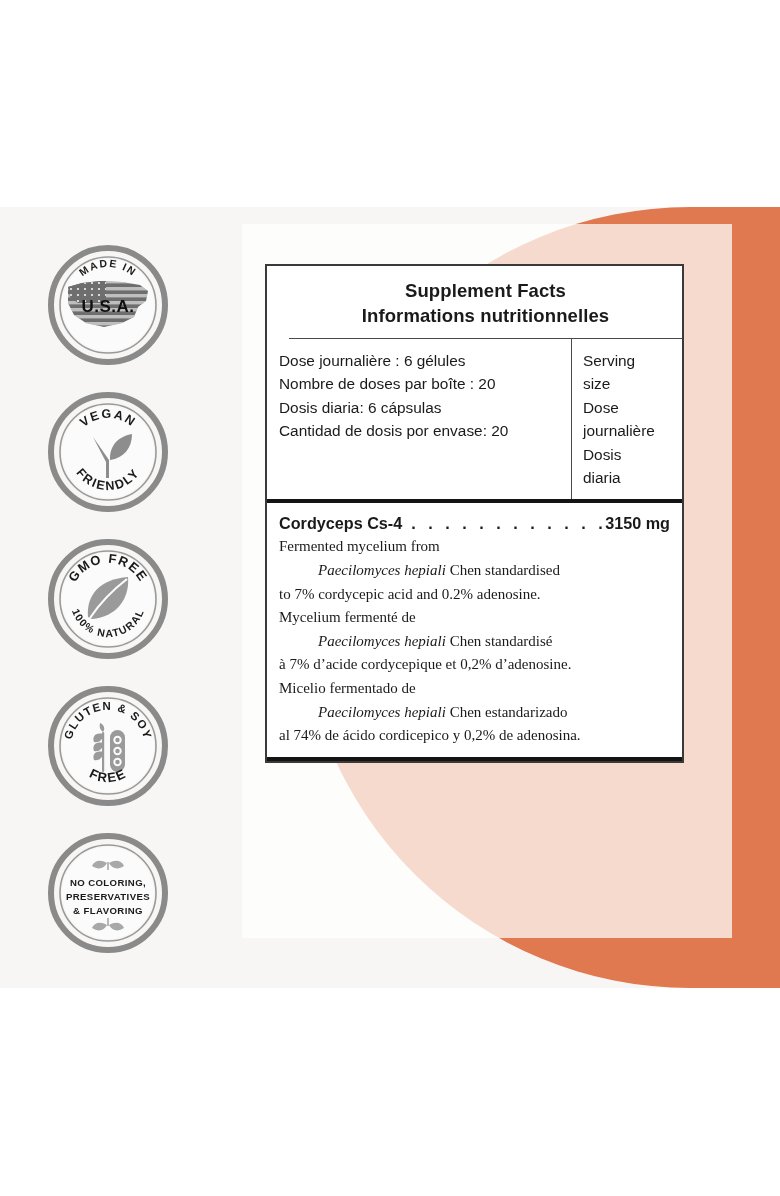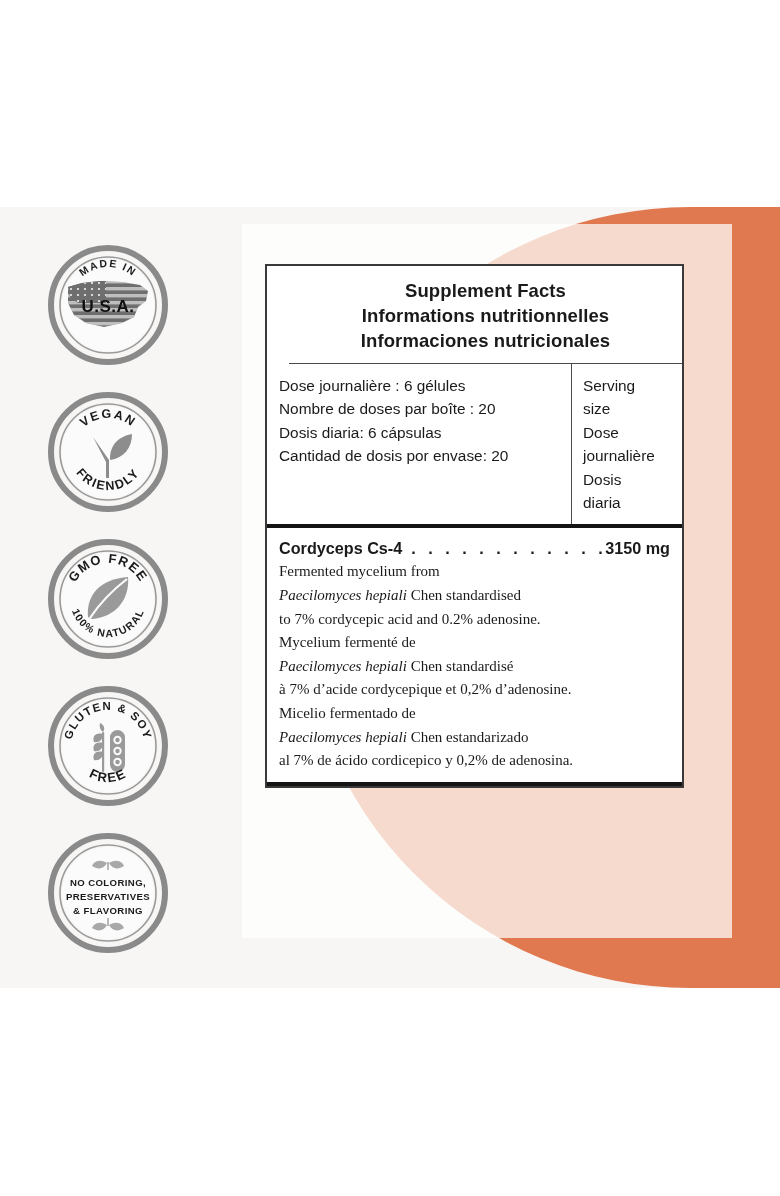--- a/index.html
+++ b/index.html
@@ -124,21 +124,21 @@
     font-weight: bold;
     font-size: 16.2px;
   }
   .ing-headline .amt { flex: 0 0 auto; }
 
   .ing-line {
     font-size: 15px;
     line-height: 23.6px;
     font-family: Liberation Serif, serif;
   }
-  .ing-line i { font-style: italic; }
+  .ing-line i { font-style: italic; margin-left: 39px; }
 
   .other-block {
     padding: 9px 12px 10px 12px;
   }
   .other-text {
     font-size: 15.4px;
     line-height: 23.6px;
   }
   .other-text b { font-weight: bold; }
 
@@ -294,21 +294,20 @@
       </svg>
     </div>
 
   </div>
 
   <div class="facts-label">
 
     <div class="facts-header">
       <div class="ftitle">Supplement Facts</div>
       <div class="ftitle">Informations nutritionnelles</div>
-      <div class="ftitle">Informaciones nutricionales</div>
     </div>
 
     <div class="serving-block">
       <div class="serving-left">
         <div class="sv-line">Dose journalière : 6 gélules</div>
         <div class="sv-line">Nombre de doses par boîte : 20</div>
         <div class="sv-line">Dosis diaria: 6 cápsulas</div>
         <div class="sv-line">Cantidad de dosis por envase: 20</div>
       </div>
       <div class="serving-right">
@@ -346,20 +345,20 @@
       <div class="ing-line">
         <span>à 7% d’acide cordycepique et 0,2% d’adenosine.</span>
       </div>
       <div class="ing-line">
         <span>Micelio fermentado de</span>
       </div>
       <div class="ing-line">
         <i>Paecilomyces hepiali</i><span> Chen estandarizado</span>
       </div>
       <div class="ing-line">
-        <span>al 7% de ácido cordicepico y 0,2% de adenosina.</span>
+        <span>al 74% de ácido cordicepico y 0,2% de adenosina.</span>
       </div>
     </div>
 
 
   </div>
 
 </div>
 
 </body></html>

